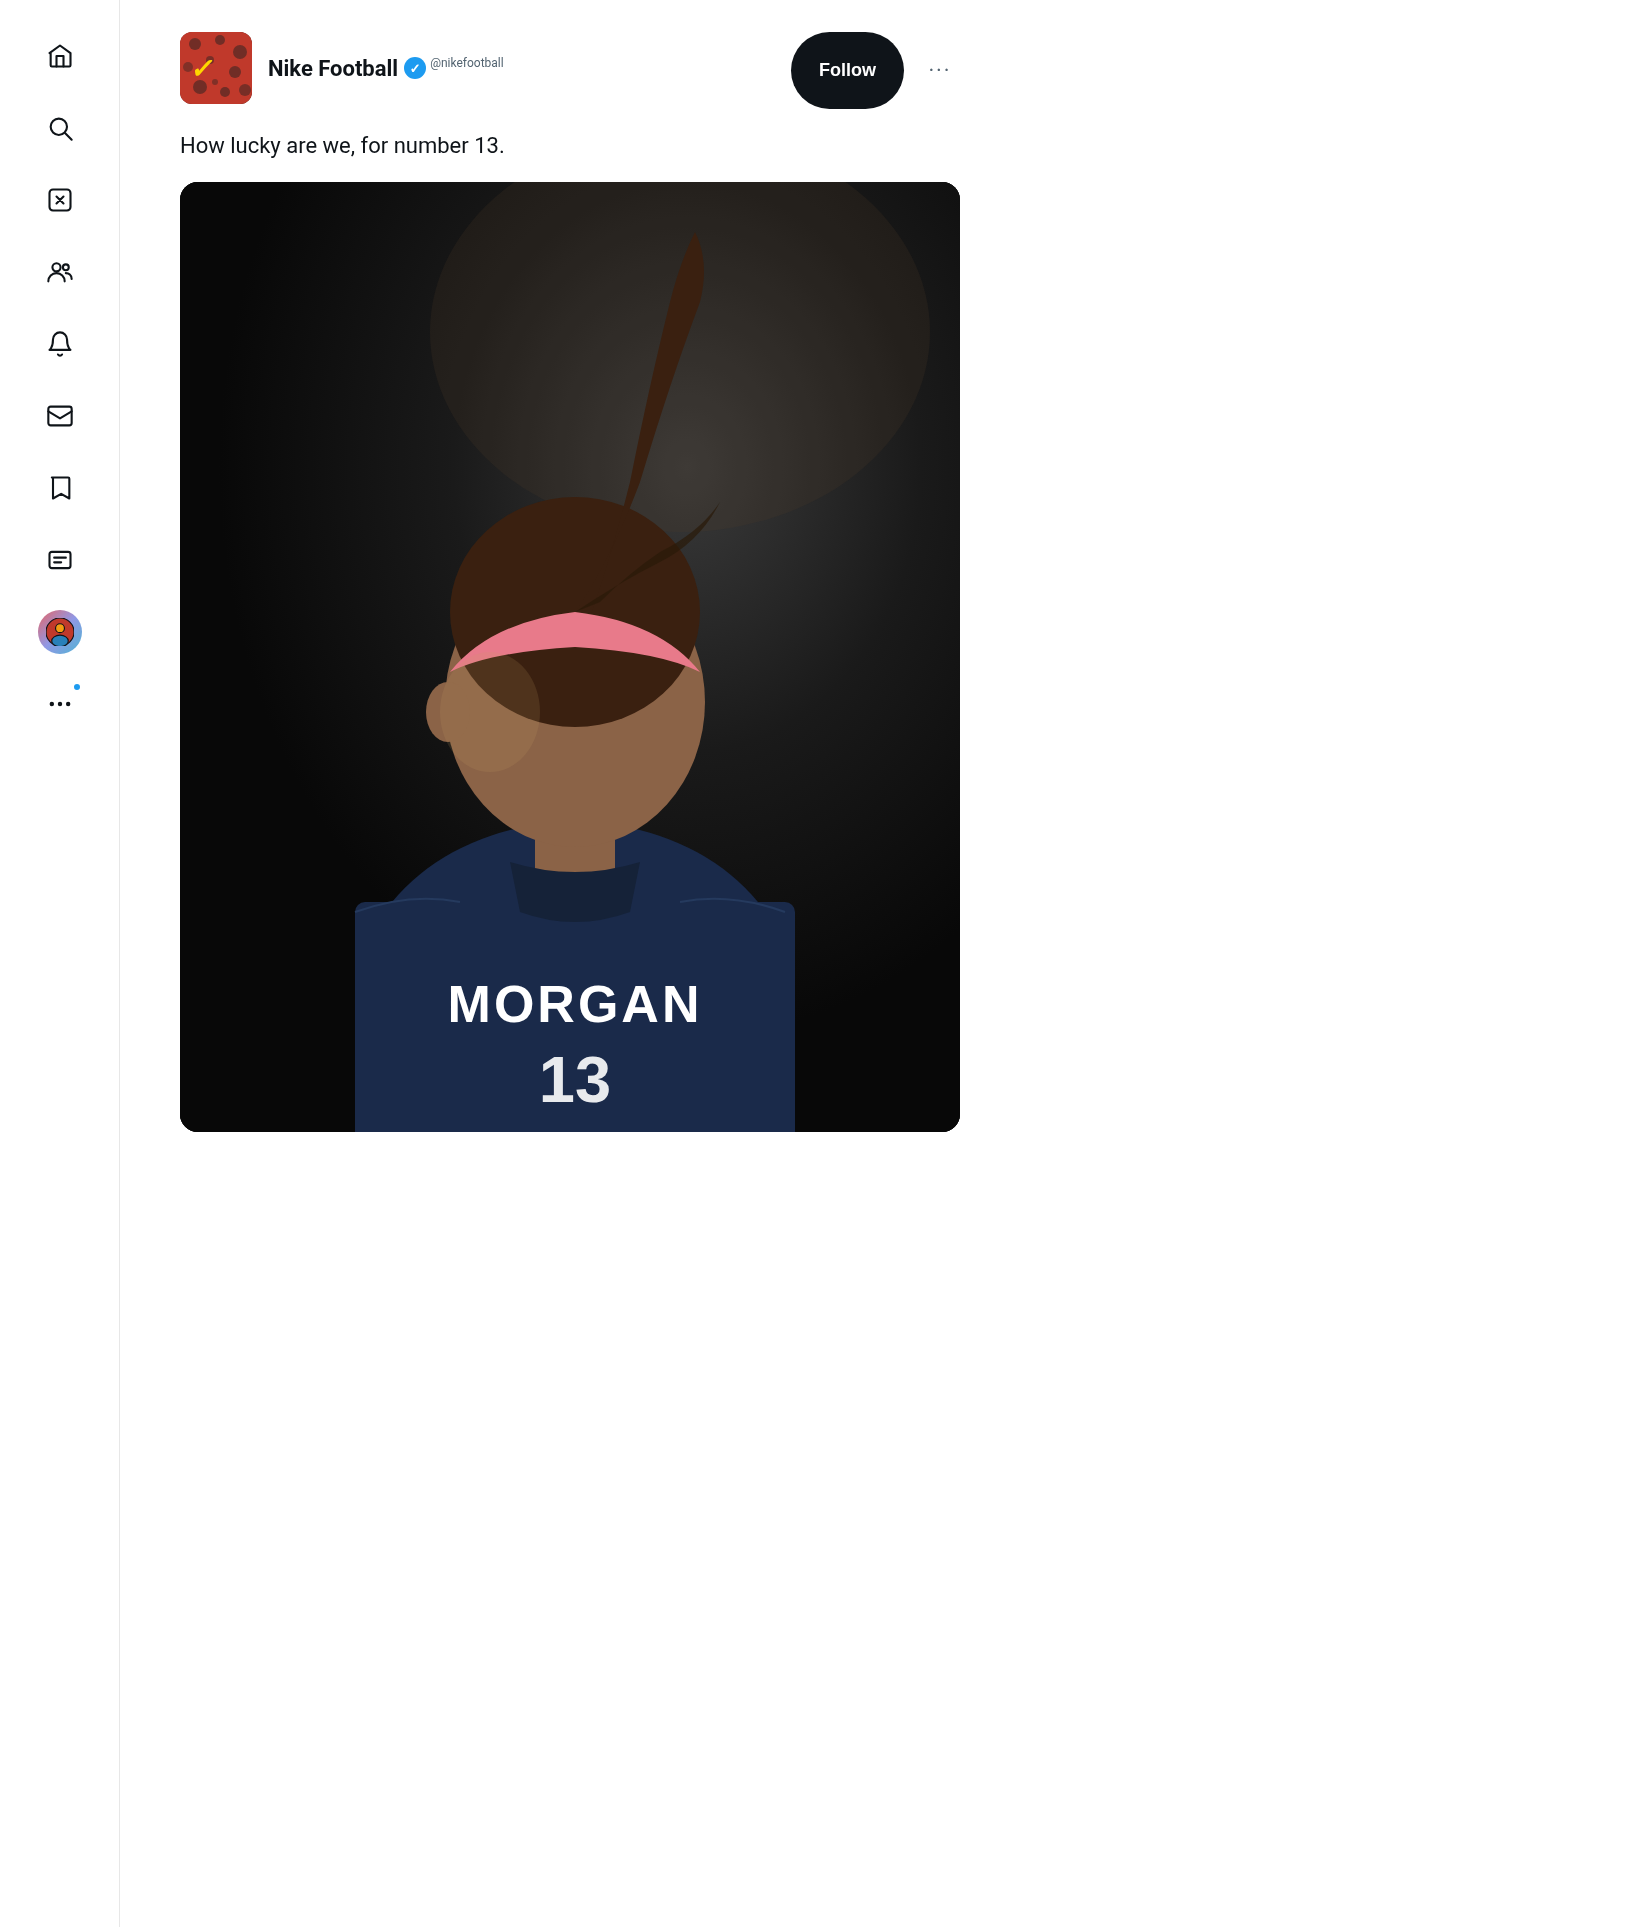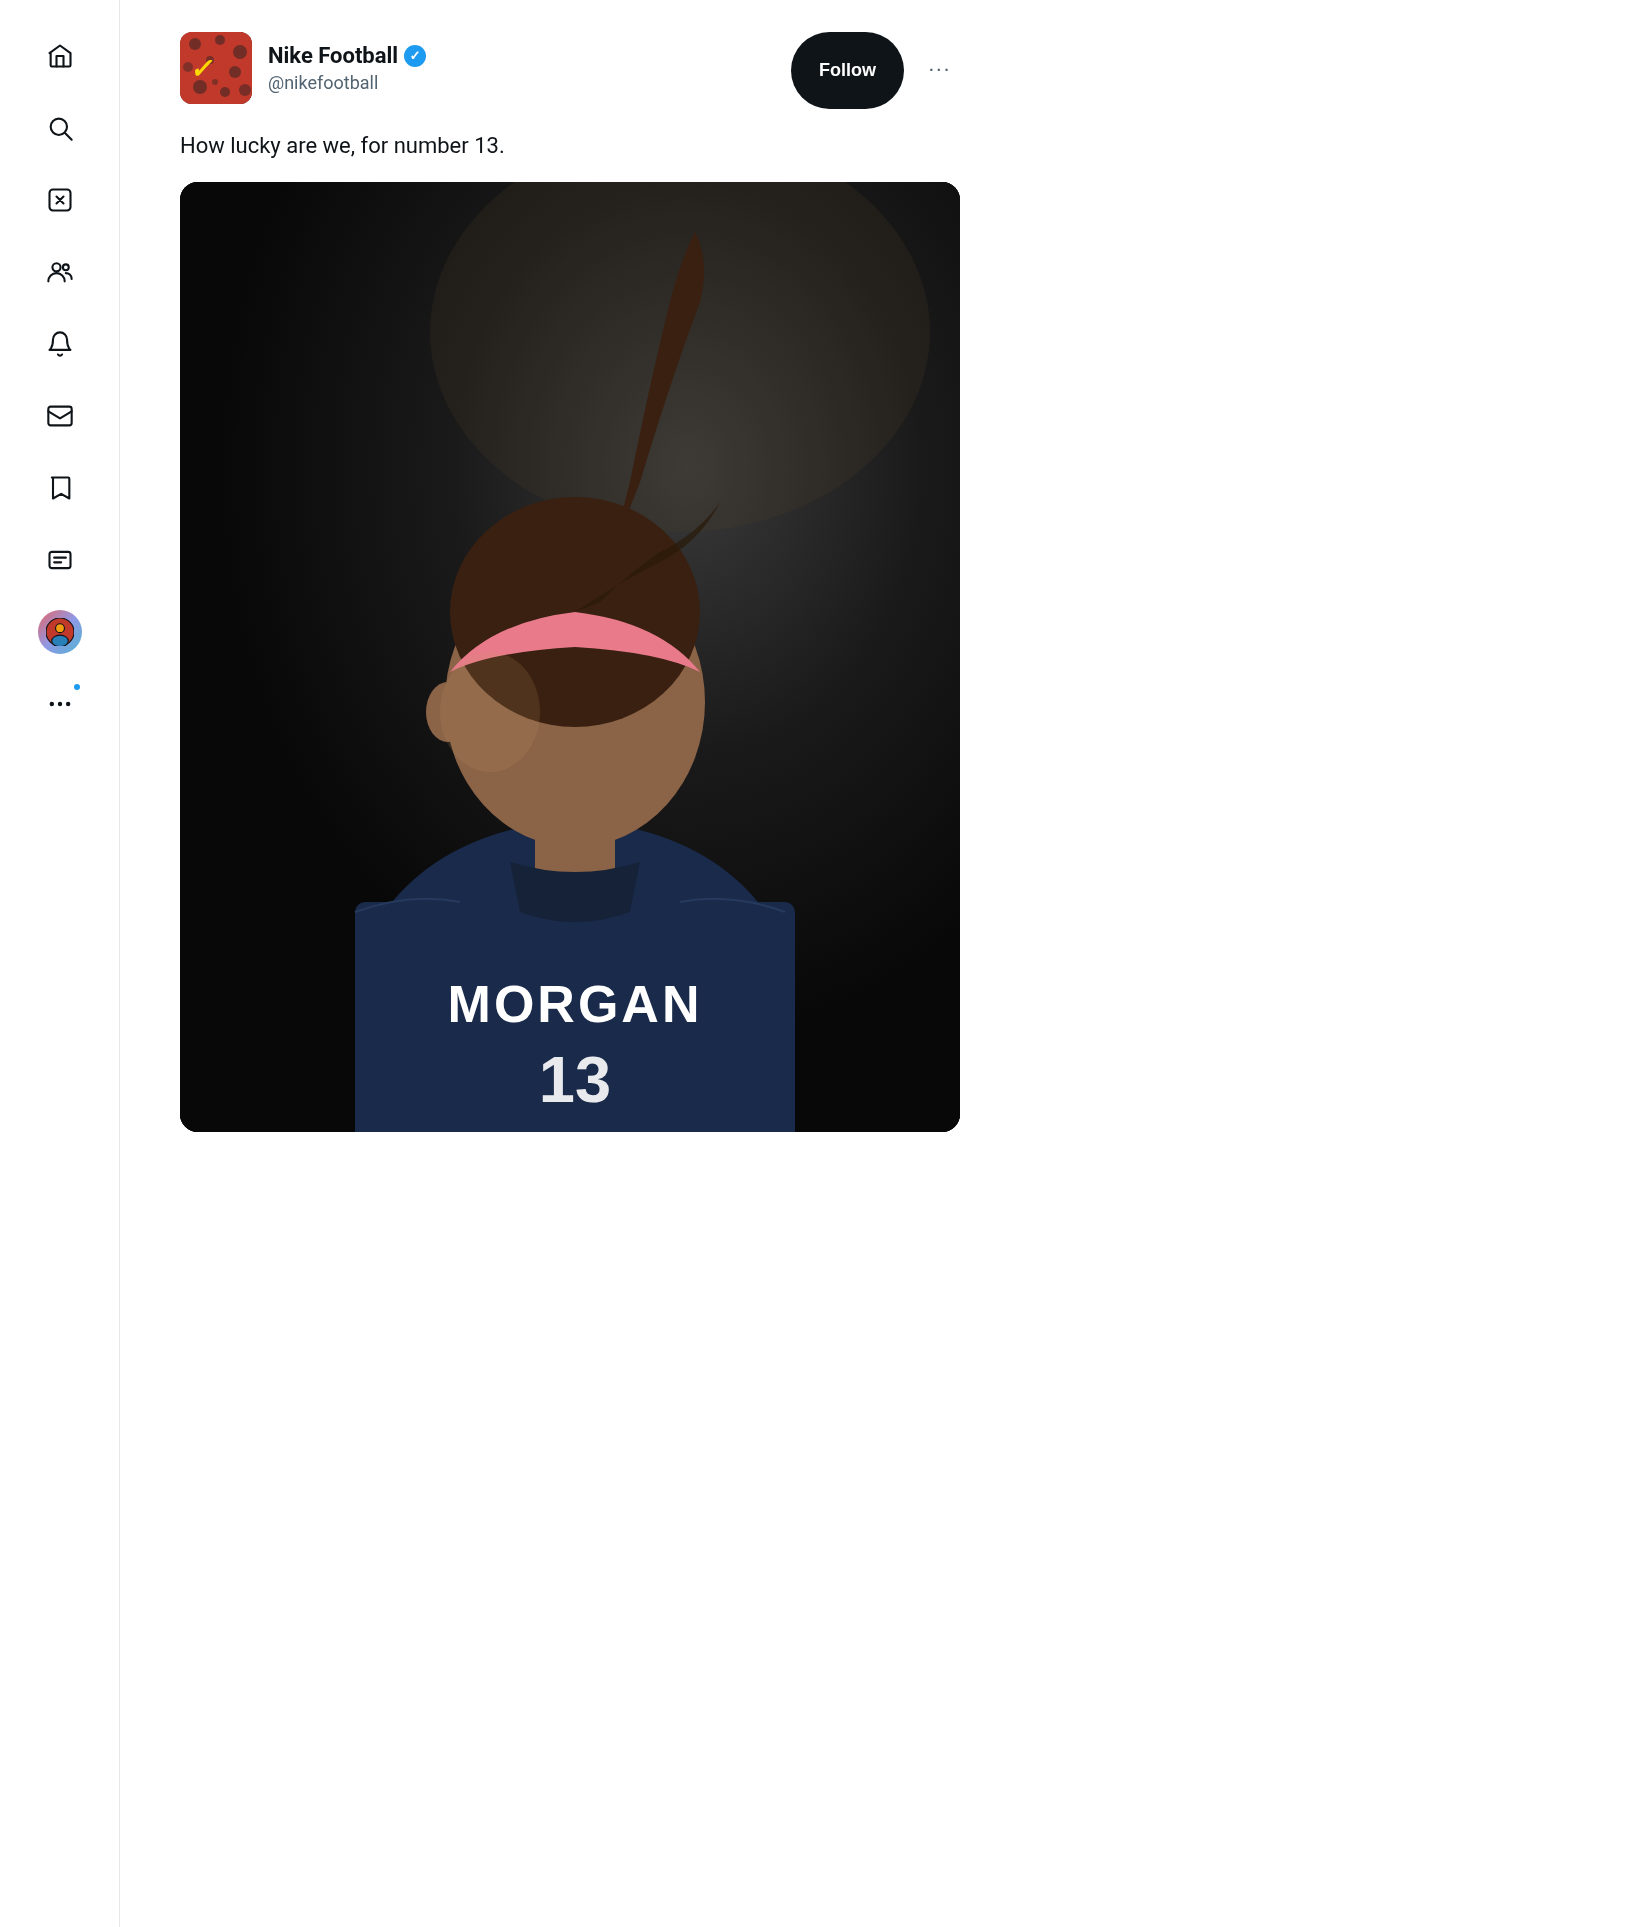--- a/index.html
+++ b/index.html
@@ -95,21 +95,21 @@
       height: 72px;
       background: radial-gradient(circle at 30% 40%, #c0392b 0%, #8b1a1a 40%, #2c0a00 100%);
       border-radius: 12px;
       position: relative;
       display: flex;
       align-items: center;
       justify-content: center;
     }
     .account-info {
       display: flex;
-      flex-direction: column;
+      flex-direction: row;
       gap: 4px;
     }
     .account-name-row {
       display: flex;
       align-items: center;
       gap: 6px;
     }
     .account-name {
       font-size: 22px;
       font-weight: 700;
@@ -121,21 +121,21 @@
       background: #1d9bf0;
       border-radius: 50%;
       display: flex;
       align-items: center;
       justify-content: center;
       color: white;
       font-size: 13px;
       font-weight: 700;
     }
     .account-handle {
-      font-size: 18px;
+      font-size: 12px;
       color: #536471;
     }
     .tweet-header-right {
       display: flex;
       align-items: center;
       gap: 16px;
     }
     .follow-button {
       background: #0f1419;
       color: #fff;

